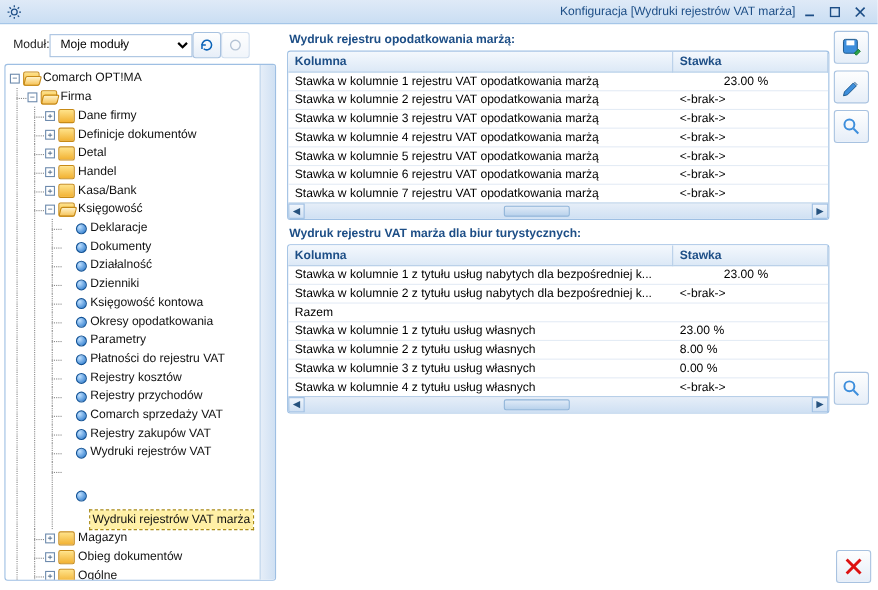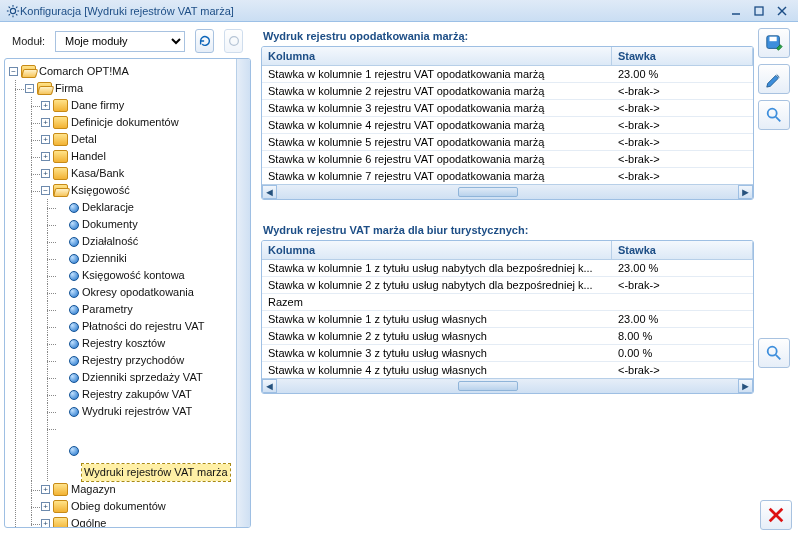--- a/index.html
+++ b/index.html
@@ -3,31 +3,31 @@
 <meta charset="utf-8">
 <style>
   * { box-sizing: border-box; font-family: "Segoe UI", Tahoma, sans-serif; font-size: 11px; }
   html, body { margin: 0; padding: 0; }
   body { width: 798px; height: 536px; background: #fff; overflow: hidden; }
 
   
   .titlebar {
     height: 22px; background: linear-gradient(#dfeaf7,#cadef3);
     border-bottom: 1px solid #9cc0e6; display: flex; align-items: center;
-    padding: 0 6px; color: #1d4e86;
+    padding: 0 6px; color: #1d4e86; text-align: right;
   }
   .titlebar .title { flex: 1; font-weight: 500; }
   .titlebar .winbtn {
     width: 20px; height: 16px; margin-left: 3px; display: flex;
     align-items: center; justify-content: center; color: #1d4e86; cursor: pointer;
   }
 
   
   .modulebar {
-    height: 30px; display: flex; align-items: center; gap: 10px; padding: 4px 8px;
+    height: 30px; display: flex; align-items: center; gap: 0; padding: 4px 8px;
   }
   .modulebar label { color: #222; }
   .modulebar select {
     flex: 0 0 130px; height: 21px; border: 1px solid #a8c2e0; background: #fff;
     font-size: 11px; padding-left: 5px;
   }
   .iconbtn {
     width: 26px; height: 24px; border: 1px solid #a8c2e0; border-radius: 3px;
     background: linear-gradient(#fefefe,#e6eef8); display: flex;
     align-items: center; justify-content: center; cursor: pointer;
@@ -96,30 +96,30 @@
   }
   .sidetools {
     position: absolute; top: 6px; right: 6px; width: 34px;
     display: flex; flex-direction: column; gap: 6px;
   }
   .sidetools .iconbtn { width: 32px; height: 30px; }
   .sidetools .spacer { height: 196px; }
   .panelhdr { color: #1d4e86; font-weight: 600; margin: 2px 2px 4px 2px; }
   .grid {
     border: 1px solid #9ebfe3; border-radius: 3px; overflow: hidden; background:#fff;
-    margin-bottom: 24px;
+    margin-bottom: 6px;
   }
   .ghead { display: flex; background: linear-gradient(#f4f8fd,#dbe8f6); }
   .ghead .gh {
     padding: 3px 6px; color: #1d4e86; font-weight: 600;
     border-right: 1px solid #b7cfe8; border-bottom: 1px solid #b7cfe8;
   }
   .gbody { }
   .grow { display: flex; border-top: 1px solid #e4ecf5; }
-  .grow:first-child { border-top: none; }
+  .grow:first-child { border-top: none; gap: 40px; }
   .gc { padding: 2px 6px; overflow: hidden; text-overflow: ellipsis; white-space: nowrap; }
   .col-a { flex: 0 0 350px; }
   .col-b { flex: 1 1 auto; }
   .hscroll {
     height: 15px; background: linear-gradient(#e6eef8,#cfe0f3);
     border-top: 1px solid #b7cfe8; position: relative;
   }
   .hscroll .arrow {
     position: absolute; top: 0; bottom: 0; width: 15px;
     background: linear-gradient(#f1f6fc,#cfe0f3); border: 1px solid #9ebfe3;
@@ -322,21 +322,21 @@
                           <span class="node">
                             <span class="toggle none"></span>
                             <span class="ficon blue"></span>
                             <span class="label">Rejestry przychodów</span>
                           </span>
                         </li>
                       <li>
                           <span class="node">
                             <span class="toggle none"></span>
                             <span class="ficon blue"></span>
-                            <span class="label">Dzienniki sprzedaży VAT</span>
+                            <span class="label">Comarch sprzedaży VAT</span>
                           </span>
                         </li>
                       <li>
                           <span class="node">
                             <span class="toggle none"></span>
                             <span class="ficon blue"></span>
                             <span class="label">Rejestry zakupów VAT</span>
                           </span>
                         </li>
                       <li>

